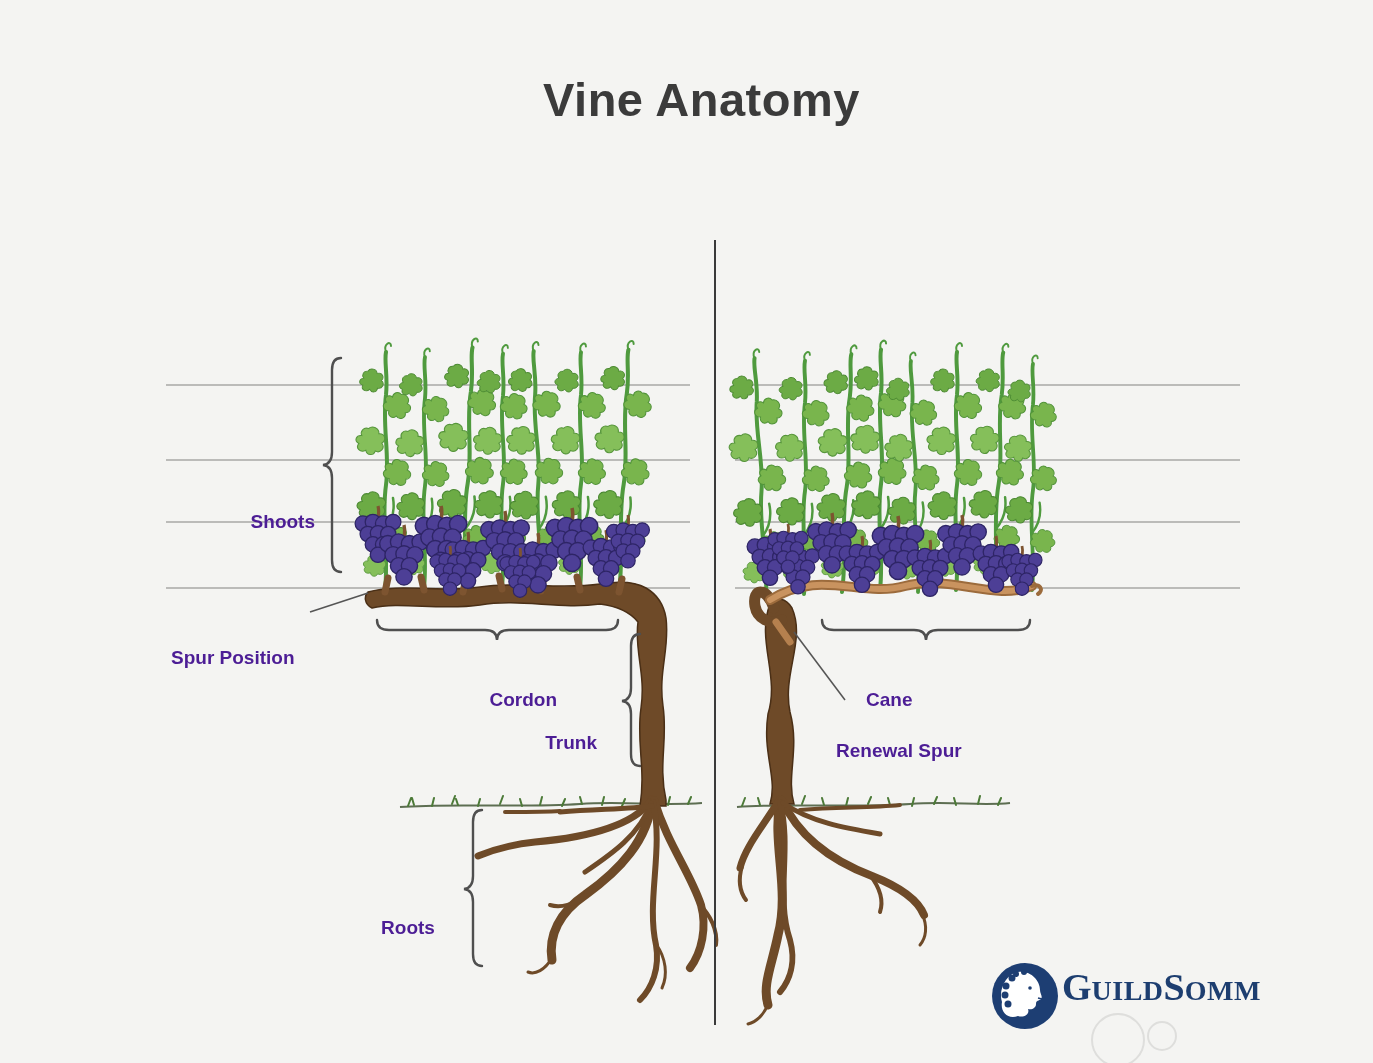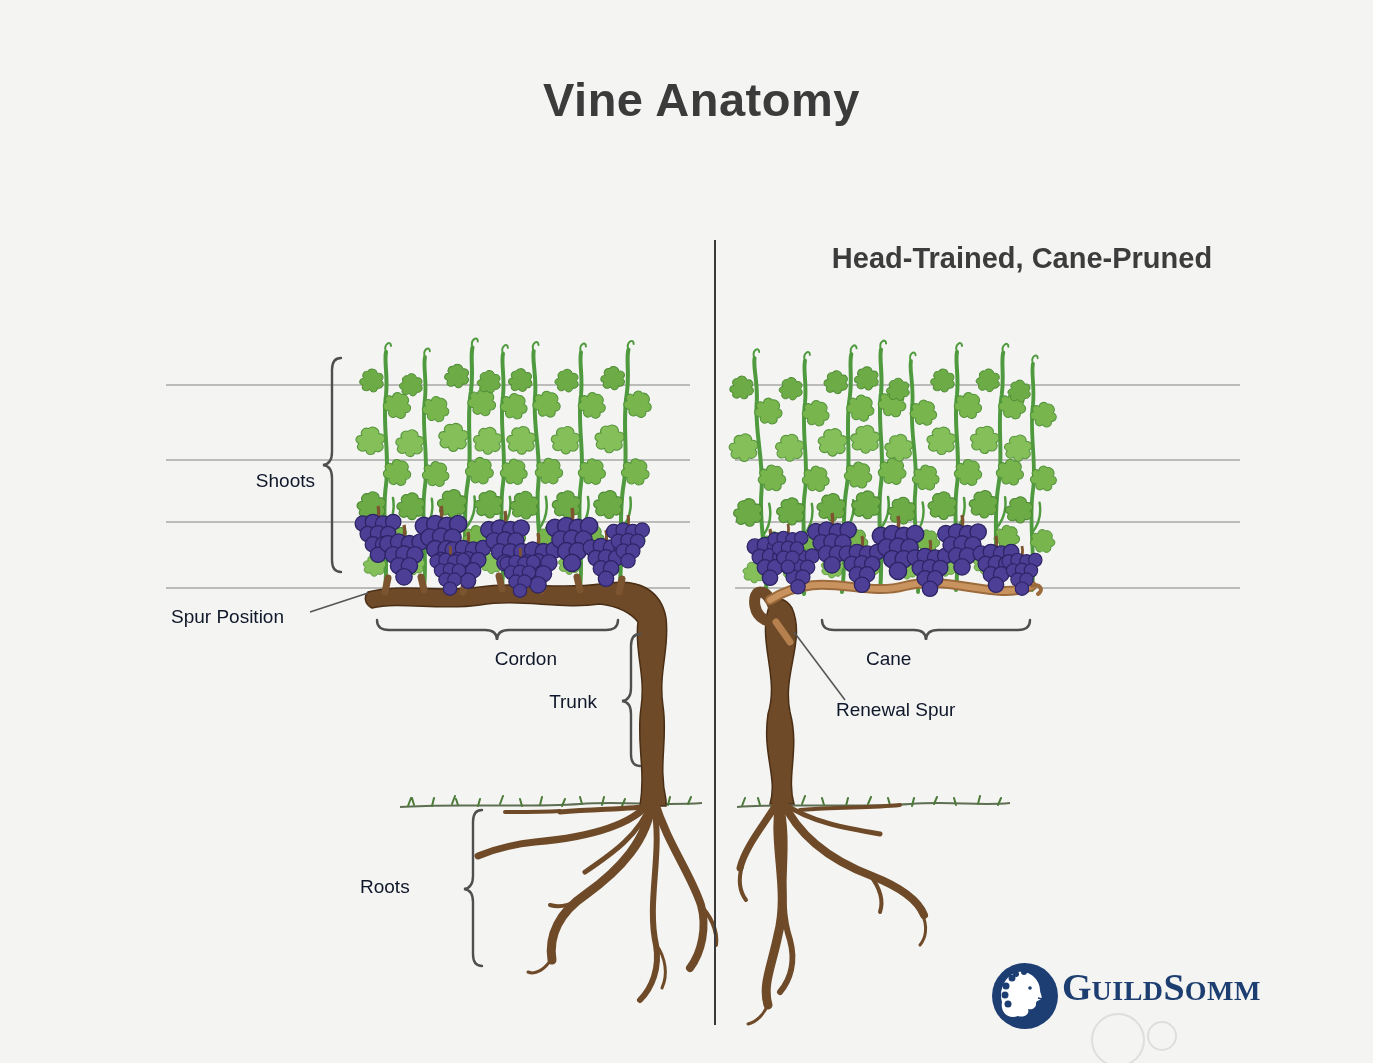--- a/index.html
+++ b/index.html
@@ -12,27 +12,27 @@
     position:absolute;top:72px;left:0;width:100%;text-align:center;
     font-size:47px;font-weight:700;color:#3b3b3b;letter-spacing:.5px;padding-left:15px;
   }
   .heading{
     position:absolute;top:242px;width:620px;text-align:center;
     font-size:29px;font-weight:700;color:#3c3c3c;
   }
   .heading.left{left:44px;}
   .heading.right{left:712px;}
   .lbl{
-    position:absolute;font-size:19px;font-weight:400;color:#0f172a;white-space:nowrap;
+    position:absolute;font-size:19px;font-weight:700;color:#4c1d95;white-space:nowrap;margin-top:41px;
   }
   .lbl-shoots{left:205px;top:470px;width:110px;text-align:right;}
   .lbl-spur{left:171px;top:606px;}
   .lbl-cordon{left:437px;top:648px;width:120px;text-align:right;}
   .lbl-trunk{left:497px;top:691px;width:100px;text-align:right;}
-  .lbl-roots{left:360px;top:876px;width:96px;text-align:left;}
+  .lbl-roots{left:360px;top:876px;width:96px;text-align:center;}
   .lbl-cane{left:866px;top:648px;width:120px;text-align:left;}
   .lbl-renewal{left:836px;top:699px;text-align:right;}
   .wordmark{
     position:absolute;left:1062px;top:968px;color:#1d3e70;
     font-family:"Liberation Serif",serif;font-weight:700;line-height:1;white-space:nowrap;
   }
   .wordmark .big{font-size:38px;}
   .wordmark .small{font-size:28px;letter-spacing:.5px;}
   
   .wire{stroke:#a8a8a6;stroke-width:1.5;}
@@ -230,21 +230,20 @@
         <circle cx="1016" cy="974" r="3"></circle>
           <circle cx="1024" cy="972" r="3"></circle>
         <circle cx="1030" cy="988" r="1.8"></circle>
       </g>
       <path d="M1038,998 l4,1" stroke="#1d3e73" stroke-width="1.6"></path>
     </g>
   </svg>
 
   <div class="title">Vine Anatomy</div>
 
-  <div class="heading right">Head-Trained, Cane-Pruned</div>
 
   <div class="lbl lbl-shoots">Shoots</div>
   <div class="lbl lbl-spur">Spur Position</div>
   <div class="lbl lbl-cordon">Cordon</div>
   <div class="lbl lbl-trunk">Trunk</div>
   <div class="lbl lbl-roots">Roots</div>
   <div class="lbl lbl-cane">Cane</div>
   <div class="lbl lbl-renewal">Renewal Spur</div>
 
   <div class="wordmark">

